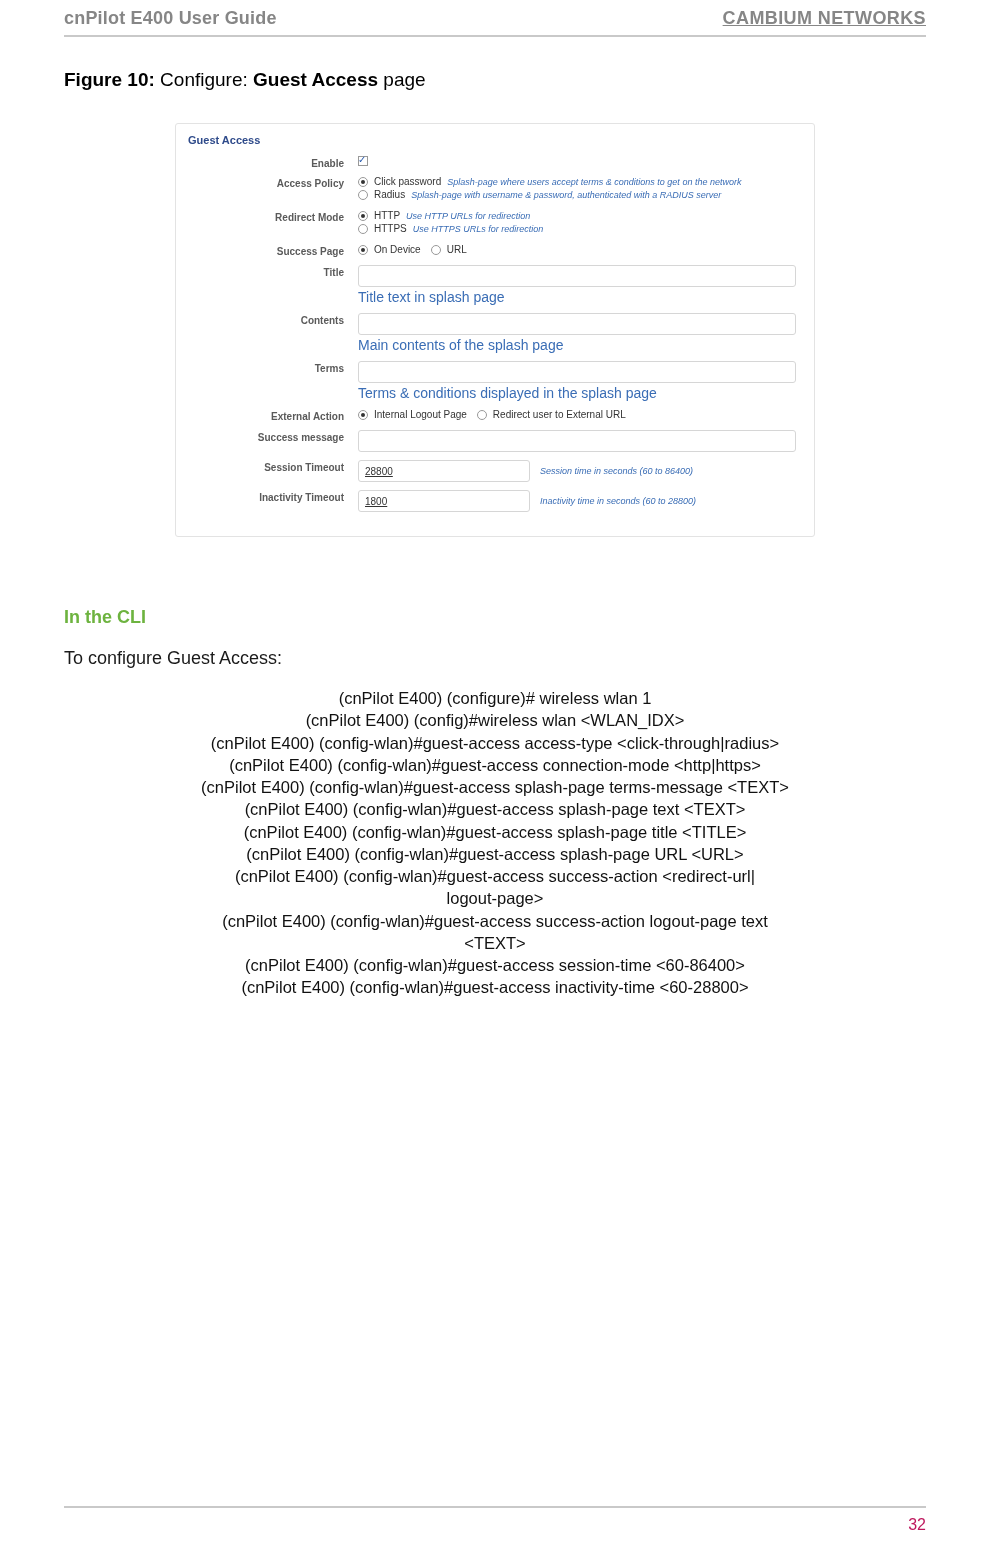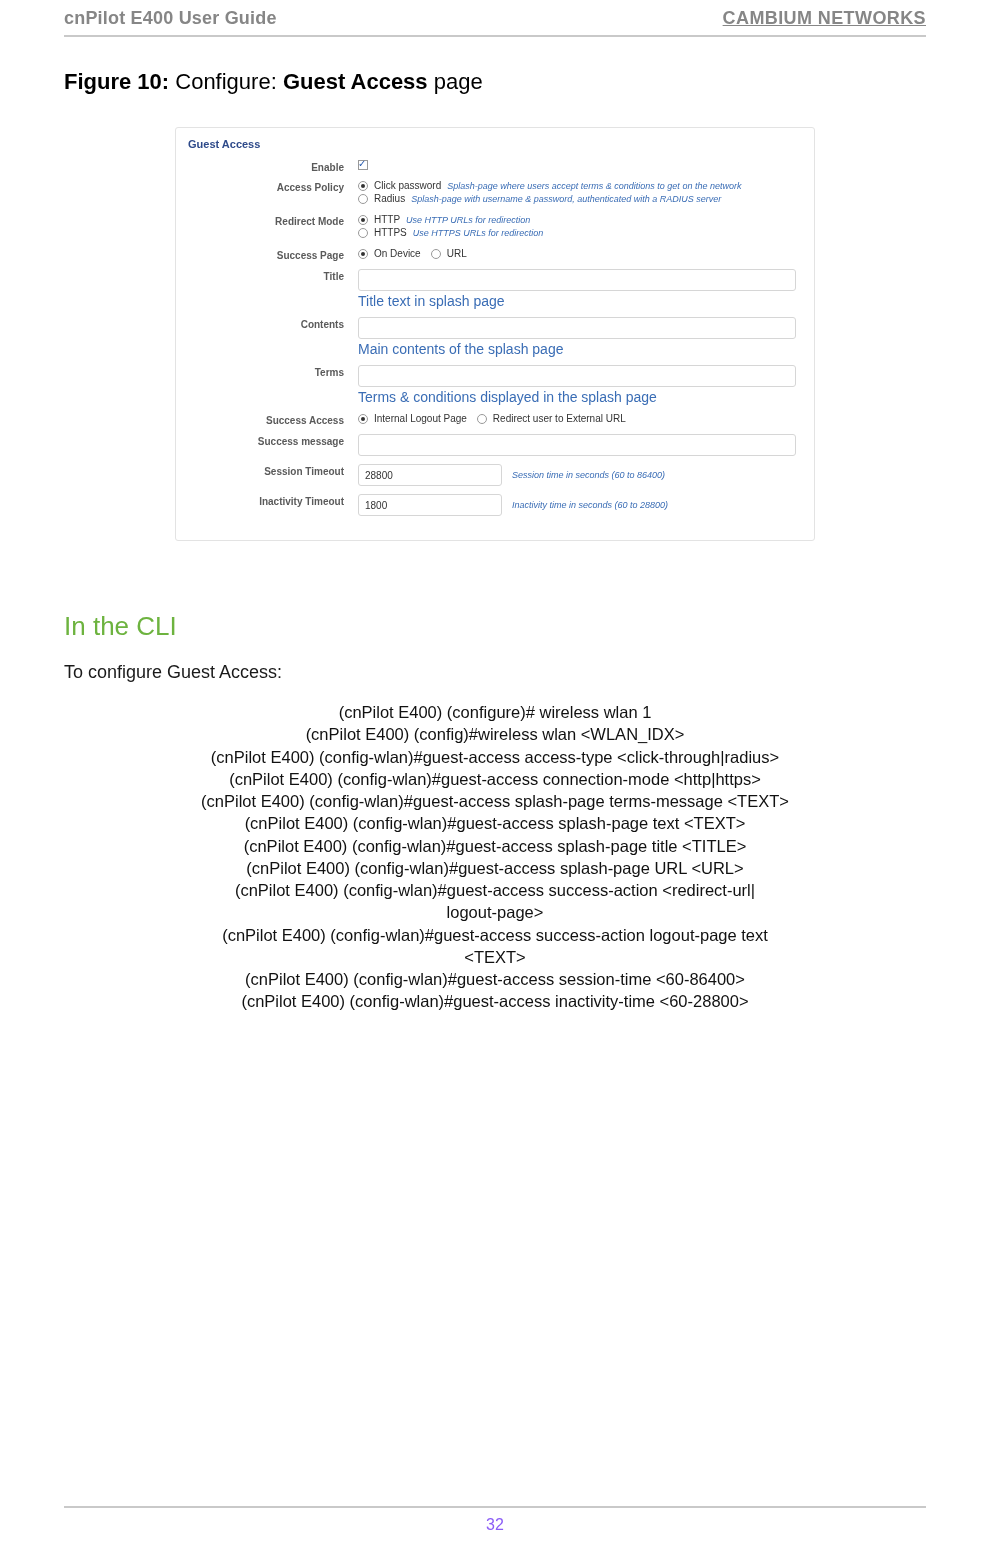--- a/index.html
+++ b/index.html
@@ -30,21 +30,21 @@
       letter-spacing: 0.2px;
     }
     .top-header .right {
       font-size: 18px;
       font-weight: bold;
       color: #868686;
       letter-spacing: 0.4px;
       text-decoration: underline;
     }
     .figure-caption {
-      font-size: 22px;
+      font-size: 19px;
       color: #000;
       margin-bottom: 32px;
     }
     .figure-caption .b { font-weight: bold; }
     
     .shot-wrap {
       display: flex;
       justify-content: center;
       margin-bottom: 70px;
     }
@@ -119,28 +119,28 @@
     .txt-input {
       height: 22px;
       border: 1px solid #d6d6d6;
       border-radius: 3px;
       background: #fff;
       width: 100%;
       padding: 0 6px;
       font-size: 10px;
       color: #333;
     }
-    .txt-input.short { width: 144px; }
+    .txt-input.short { width: 172px; text-decoration: underline; }
     .inline-pair { display:flex; align-items:center; gap:10px; }
     .option-label { font-size:10px; color:#333; white-space: nowrap;}
     
     .cli-heading {
       color: #6db33f;
-      font-size: 26px;
-      font-weight: normal;
+      font-size: 18px;
+      font-weight: bold;
       margin-bottom: 20px;
     }
     .cli-sub {
       font-size: 18px;
       color: #1a1a1a;
       margin-bottom: 18px;
     }
     .cli-block {
       font-size: 16.5px;
       color: #111;
@@ -154,22 +154,22 @@
       position: absolute;
       left: 64px;
       right: 64px;
       bottom: 24px;
     }
     .page-footer .rule {
       border-top: 2px solid #c9c9c9;
       margin-bottom: 8px;
     }
     .page-footer .num {
-      text-align: center;
-      color: #8b5cf6;
+      text-align: right;
+      color: #be185d;
       font-size: 16px;
     }
   </style>
 </head>
 <body>
 
 <div class="page">
   <div class="top-header">
     <div class="left">cnPilot E400 User Guide</div>
     <div class="right">CAMBIUM NETWORKS</div>
@@ -252,21 +252,21 @@
 
       <div class="shot-row">
         <div class="shot-label">Terms</div>
         <div class="shot-ctrl">
           <input class="txt-input" value="" style="">
           <div class="hint-below">Terms &amp; conditions displayed in the splash page</div>
         </div>
       </div>
 
       <div class="shot-row">
-        <div class="shot-label">Success Access</div>
+        <div class="shot-label">External Action</div>
         <div class="shot-ctrl">
           <div class="radio-line">
             <span class="radiodot checked"></span>
             <span class="option-label">Internal Logout Page</span>
             <span class="radiodot" style="margin-left:4px;"></span>
             <span class="option-label">Redirect user to External URL</span>
           </div>
         </div>
       </div>
 

